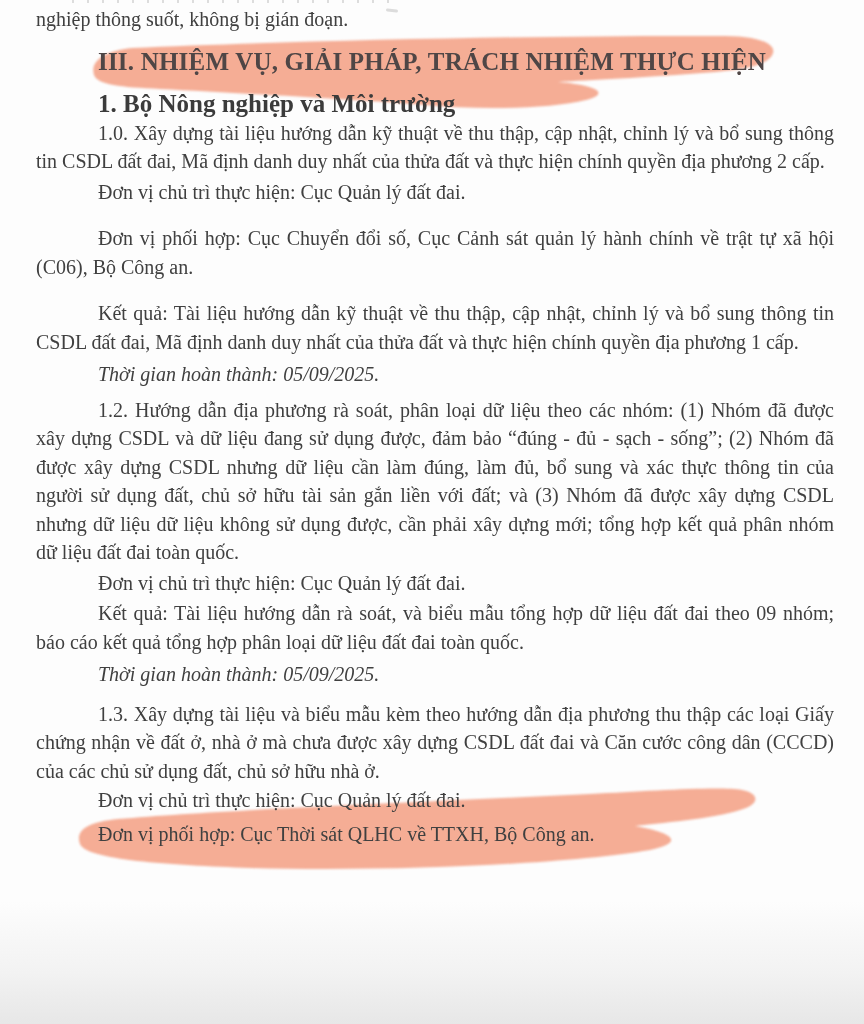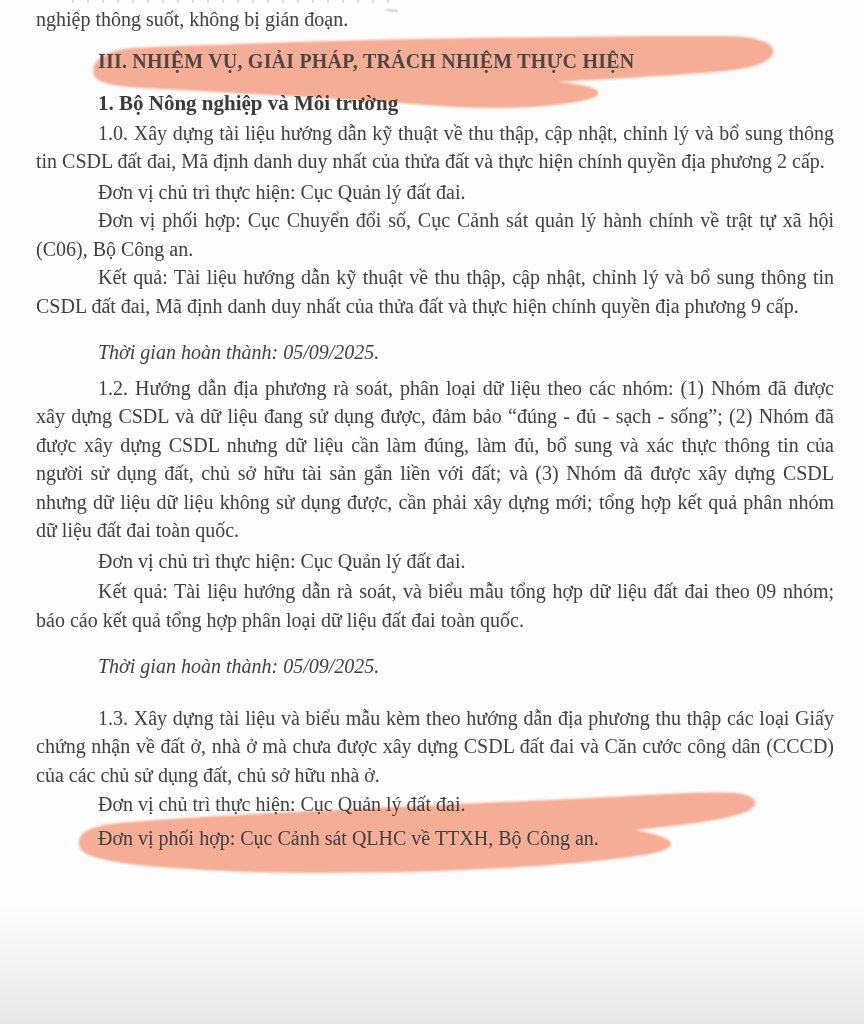--- a/index.html
+++ b/index.html
@@ -18,37 +18,37 @@
     filter: blur(0.3px);
   }
   .line, .para, .heading, .subheading {
     margin: 0; font-size: 20px; line-height: 28.5px;
   }
   .para { text-align: justify; }
   .indent { text-indent: 62px; }
   .italic { font-style: italic; }
   .heading {
     position: relative;
-    font-size: 20px; line-height: 29px; font-weight: 700;
+    font-size: 25px; line-height: 29px; font-weight: 700;
     letter-spacing: 0.2px; color: #4f4646; text-indent: 62px;
   }
   .subheading {
-    font-size: 21px; line-height: 29px; font-weight: 700;
+    font-size: 25px; line-height: 29px; font-weight: 700;
     color: #3b3b3b; text-indent: 62px;
   }
   .hl-wrap { position: relative; }
   .hl {
     position: absolute; z-index: -1; filter: blur(1px);
     pointer-events: none;
   }
   .hl-top  { left: 44px; top: -14px; width: 700px; height: 78px; }
   .hl-bottom { left: 34px; top: -34px; width: 690px; height: 95px; }
   .sp1 { margin-top: 1px; }  .sp2 { margin-top: 2px; }
-  .sp4 { margin-top: 18px; }  .sp5 { margin-top: 5px; }
-  .sp6 { margin-top: 0; }  .sp11 { margin-top: 23px; }
+  .sp4 { margin-top: 4px; }  .sp5 { margin-top: 5px; }
+  .sp6 { margin-top: 18px; }  .sp11 { margin-top: 11px; }
   .sp13 { margin-top: 13px; } .sp15 { margin-top: 7px; }
   .top-cut {
     position: absolute; top: 0; left: 72px; width: 320px; height: 3px;
     background: repeating-linear-gradient(90deg, #bdbdbd 0 2px, transparent 2px 15px);
     opacity: 0.5;
   }
   .scan-artifact {
     position: absolute; top: 9px; left: 386px; width: 12px; height: 3px;
     background: #dcdcdc; transform: rotate(7deg); border-radius: 2px;
   }
@@ -71,36 +71,36 @@
   </h1>
 
   <h2 class="subheading sp13">1. Bộ Nông nghiệp và Môi trường</h2>
 
   <p class="para indent sp1">1.0. Xây dựng tài liệu hướng dẫn kỹ thuật về thu thập, cập nhật, chỉnh lý và bổ sung thông tin CSDL đất đai, Mã định danh duy nhất của thửa đất và thực hiện chính quyền địa phương 2 cấp.</p>
 
   <p class="para indent sp2">Đơn vị chủ trì thực hiện: Cục Quản lý đất đai.</p>
 
   <p class="para indent sp6">Đơn vị phối hợp: Cục Chuyển đổi số, Cục Cảnh sát quản lý hành chính về trật tự xã hội (C06), Bộ Công an.</p>
 
-  <p class="para indent sp6">Kết quả: Tài liệu hướng dẫn kỹ thuật về thu thập, cập nhật, chỉnh lý và bổ sung thông tin CSDL đất đai, Mã định danh duy nhất của thửa đất và thực hiện chính quyền địa phương 9 cấp.</p>
+  <p class="para indent sp6">Kết quả: Tài liệu hướng dẫn kỹ thuật về thu thập, cập nhật, chỉnh lý và bổ sung thông tin CSDL đất đai, Mã định danh duy nhất của thửa đất và thực hiện chính quyền địa phương 1 cấp.</p>
 
   <p class="para indent italic sp4">Thời gian hoàn thành: 05/09/2025.</p>
 
   <p class="para indent sp15">1.2. Hướng dẫn địa phương rà soát, phân loại dữ liệu theo các nhóm: (1) Nhóm đã được xây dựng CSDL và dữ liệu đang sử dụng được, đảm bảo “đúng - đủ - sạch - sống”; (2) Nhóm đã được xây dựng CSDL nhưng dữ liệu cần làm đúng, làm đủ, bổ sung và xác thực thông tin của người sử dụng đất, chủ sở hữu tài sản gắn liền với đất; và (3) Nhóm đã được xây dựng CSDL nhưng dữ liệu dữ liệu không sử dụng được, cần phải xây dựng mới; tổng hợp kết quả phân nhóm dữ liệu đất đai toàn quốc.</p>
 
   <p class="para indent sp2">Đơn vị chủ trì thực hiện: Cục Quản lý đất đai.</p>
 
   <p class="para indent sp2">Kết quả: Tài liệu hướng dẫn rà soát, và biểu mẫu tổng hợp dữ liệu đất đai theo 09 nhóm; báo cáo kết quả tổng hợp phân loại dữ liệu đất đai toàn quốc.</p>
 
   <p class="para indent italic sp4">Thời gian hoàn thành: 05/09/2025.</p>
 
   <p class="para indent sp11">1.3. Xây dựng tài liệu và biểu mẫu kèm theo hướng dẫn địa phương thu thập các loại Giấy chứng nhận về đất ở, nhà ở mà chưa được xây dựng CSDL đất đai và Căn cước công dân (CCCD) của các chủ sử dụng đất, chủ sở hữu nhà ở.</p>
 
   <p class="para indent sp1">Đơn vị chủ trì thực hiện: Cục Quản lý đất đai.</p>
 
   <p class="para indent sp5 hl-wrap">
     <svg class="hl hl-bottom" viewBox="0 0 690 95" preserveAspectRatio="none" aria-hidden="true">
       <path fill-opacity="0.9" d="M 10 58 C 5 44 18 36 48 33 C 150 24 350 16 520 8 C 580 5 650 0 672 4 C 688 7 690 16 676 22 C 650 32 600 36 565 40 C 600 46 618 56 580 64 C 500 78 320 86 180 82 C 100 79 16 74 10 58 Z" fill="#f4a48a"></path>
     </svg>
-    <span>Đơn vị phối hợp: Cục Cảnh sát QLHC về TTXH, Bộ Công an.</span>
+    <span>Đơn vị phối hợp: Cục Thời sát QLHC về TTXH, Bộ Công an.</span>
   </p>
 
 </div>
 
 </body></html>

